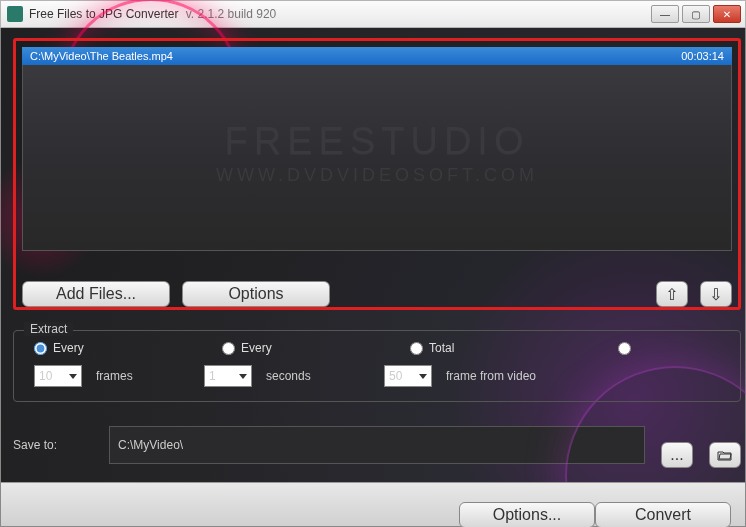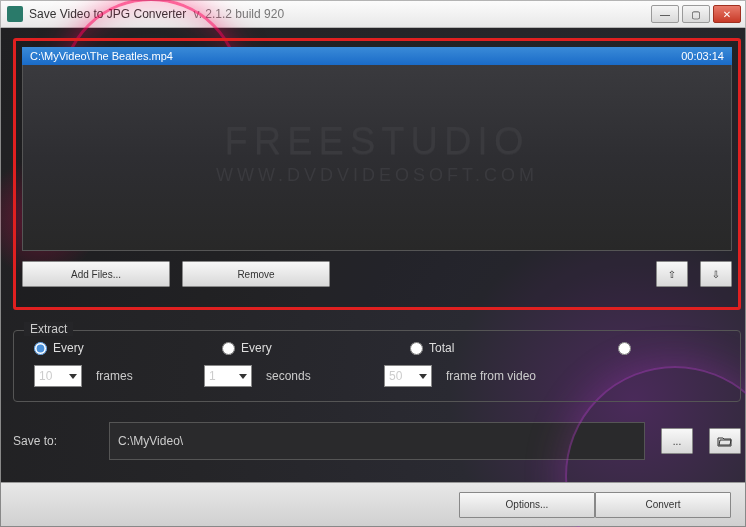--- a/index.html
+++ b/index.html
@@ -23,21 +23,21 @@
 
 .file-row { height: 18px; background: linear-gradient(#3a8bd8,#1a6bc8); color: #fff; font-size: 11px; display: flex; align-items: center; padding: 0 8px; }
 .file-row .path { flex: 1; }
 .file-row .dur {}
 
 .bg-stage { position: relative; height: 186px; background: linear-gradient(#3a3a3e 0%, #2e2e32 50%, #282828 100%); border: 1px solid #555; border-top: none; overflow: hidden; }
 .bg-text { position: absolute; top: 55px; width: 100%; text-align: center; color: #3a3a3e; font-weight: 300; letter-spacing: 6px; font-size: 38px; text-shadow: 0 1px 0 rgba(255,255,255,0.03); }
 .bg-text2 { position: absolute; top: 100px; width: 100%; text-align: center; color: #3a3a3e; letter-spacing: 4px; font-size: 18px; }
 
 .file-btns { display: flex; gap: 12px; margin-top: 10px; align-items: center; }
-.btn { height: 26px; background: linear-gradient(#f8f8f8,#d8d8d8); border: 1px solid #888; border-radius: 1px; font-size: 10px; color: #333; display: flex; align-items: center; justify-content: center; cursor: pointer; }
+.btn { height: 26px; background: linear-gradient(#f8f8f8,#d8d8d8); border: 1px solid #888; border-radius: 6px; font-size: 16px; color: #333; display: flex; align-items: center; justify-content: center; cursor: pointer; margin-top: 20px; }
 .btn.wide { width: 148px; }
 .btn.sq { width: 32px; }
 .file-btns .spacer { flex: 1; }
 
 .extract { margin-top: 20px; border: 1px solid #555; border-radius: 4px; padding: 10px 14px 14px 14px; position: relative; }
 .extract-legend { position: absolute; top: -9px; left: 10px; background: #252528; padding: 0 6px; color: #ccc; font-size: 12px; }
 .extract-row1 { display: flex; gap: 28px; color: #ddd; font-size: 12px; padding-left: 6px; margin-bottom: 10px; }
 .radio { display: flex; align-items: center; gap: 6px; }
 .radio input { accent-color: #4a90d8; width: 13px; height: 13px; }
 .extract-row2 { display: flex; gap: 14px; align-items: center; color: #ccc; font-size: 12px; padding-left: 6px; }
@@ -49,21 +49,21 @@
 
 .footer { position: absolute; bottom: 0; left: 0; right: 0; height: 44px; background: linear-gradient(#e8e8e8,#d0d0d0); border-top: 1px solid #999; display: flex; align-items: center; justify-content: flex-end; padding: 0 14px; }
 .footer .btn { width: 136px; height: 26px; }
 </style>
 </head>
 <body>
 
 <div class="titlebar">
   <div class="app-icon"></div>
   <div class="title-text">
-    <span>Save Video to JPG Converter</span>
+    <span>Free Files to JPG Converter</span>
     <span class="tver">v. 2.1.2 build 920</span>
   </div>
   <div class="win-btns">
     <div class="win-btn">—</div>
     <div class="win-btn">▢</div>
     <div class="win-btn close">✕</div>
   </div>
 </div>
 
 <div class="app-body">
@@ -75,21 +75,21 @@
     <div class="file-row">
       <span class="path">C:\MyVideo\The Beatles.mp4</span>
       <span class="dur">00:03:14</span>
     </div>
     <div class="bg-stage">
       <div class="bg-text">FREESTUDIO</div>
       <div class="bg-text2">WWW.DVDVIDEOSOFT.COM</div>
     </div>
     <div class="file-btns">
       <div class="btn wide">Add Files...</div>
-      <div class="btn wide">Remove</div>
+      <div class="btn wide">Options</div>
       <div class="spacer"></div>
       <div class="btn sq">⇧</div>
       <div class="btn sq">⇩</div>
     </div>
   </div>
 
   <div class="extract">
     <div class="extract-legend">Extract</div>
     <div class="extract-row1">
       <label class="radio" style="width:160px;">

